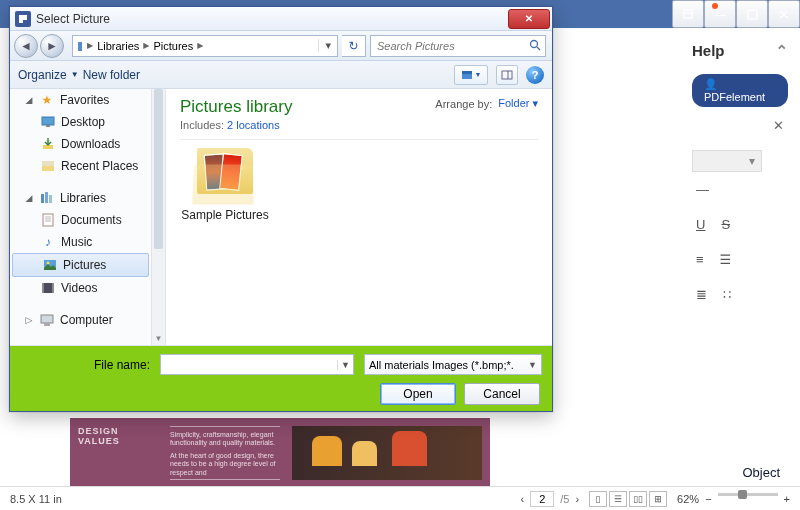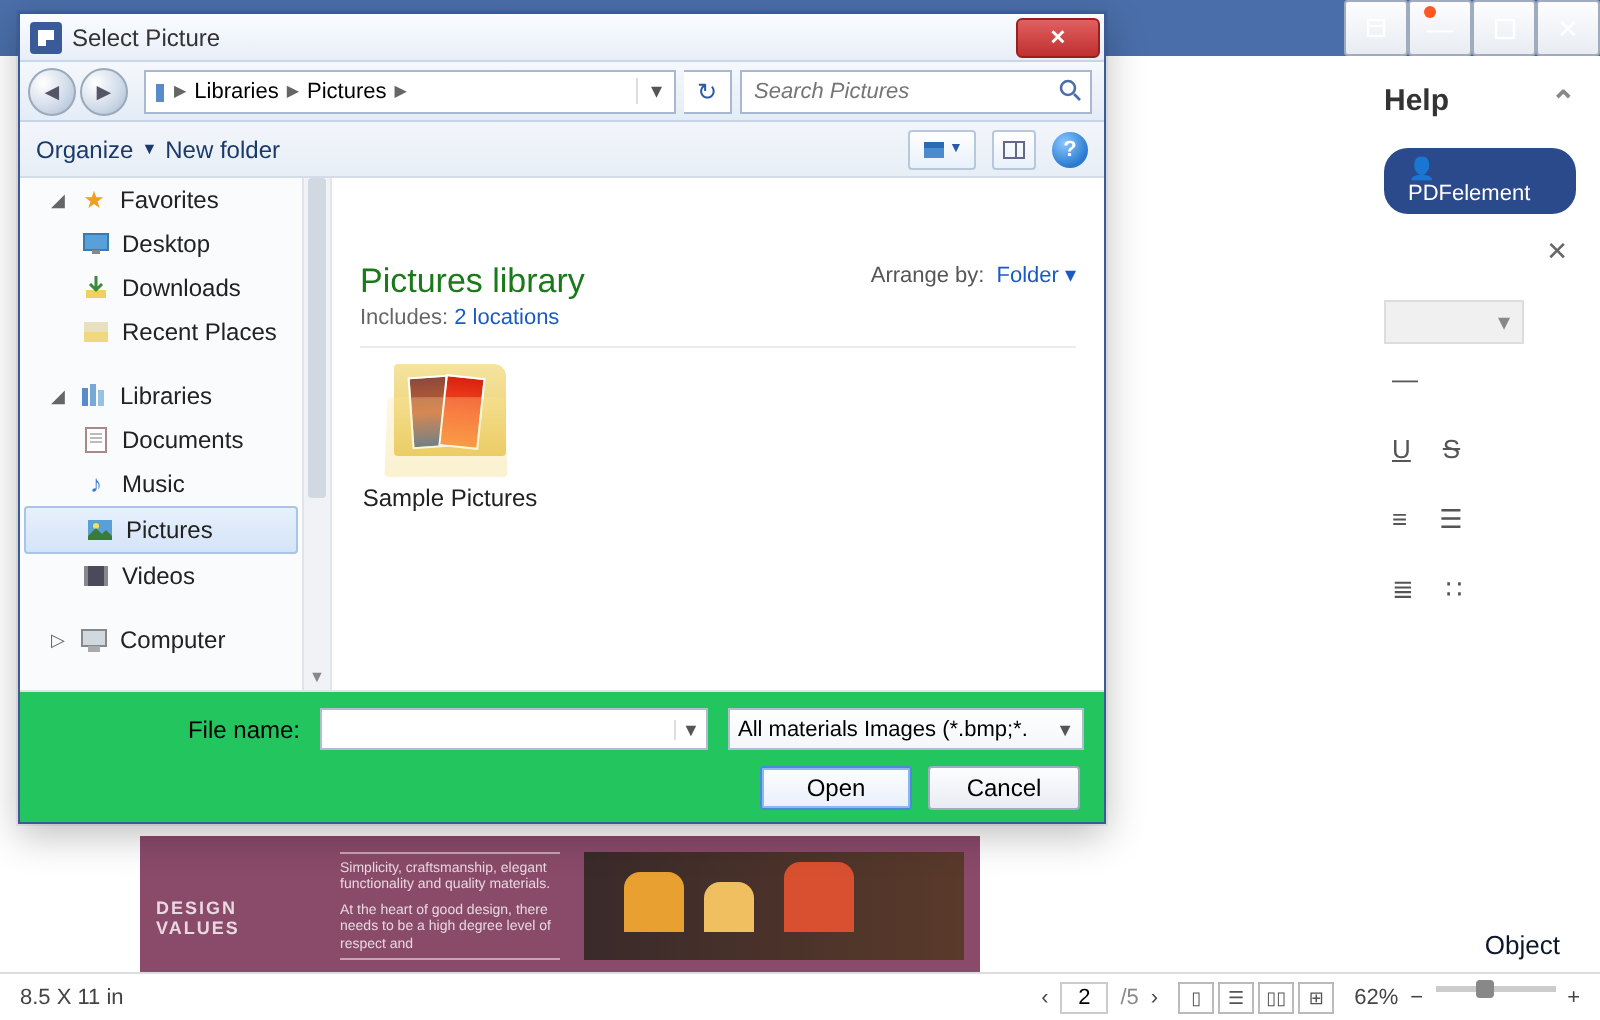--- a/index.html
+++ b/index.html
@@ -26,21 +26,21 @@
   .statusbar .page-input { width: 24px; height: 16px; border: 1px solid #ccc; text-align: center; font-size: 11px; }
   .statusbar .views { display: flex; gap: 2px; margin: 0 10px; }
   .statusbar .views span { width: 18px; height: 16px; border: 1px solid #bbb; display: flex; align-items: center; justify-content: center; font-size: 9px; color: #555;}
   .statusbar .zoom { display: flex; gap: 6px; }
   .statusbar .zoom-bar { width: 60px; height: 3px; background: #ccc; position: relative; }
   .statusbar .zoom-bar::after { content:''; position:absolute; left: 20px; top:-3px; width:9px; height:9px; background:#888; border-radius:2px;}
 
   
   .doc-preview { position: absolute; left: 70px; top: 418px; width: 420px; height: 70px; background: #8a4a6a; color: #fff; font-size: 7px; padding: 8px; display:flex; gap:12px;}
   .doc-preview .left { width:80px;}
-  .doc-preview .left h4 { font-size: 9px; letter-spacing: 1px; color:#e8d8e0;margin-top:23px;}
+  .doc-preview .left h4 { font-size: 9px; letter-spacing: 1px; color:#e8d8e0;}
   .doc-preview .text-block { width:110px; border-top: 1px solid rgba(255,255,255,.5); border-bottom:1px solid rgba(255,255,255,.5); padding:4px 0; line-height:1.2; color:#e8d8e0;}
   .doc-preview .lamps { flex:1; background: linear-gradient(90deg, #3a2a2a, #5a3a2a); position:relative;}
   .doc-preview .lamps .lamp { position:absolute; width:30px; height:30px; border-radius: 8px 8px 0 0; }
   .doc-preview .lamps .l1 { background:#e8a030; left:20px; top:10px;}
   .doc-preview .lamps .l2 { background:#f0c060; left:60px; top:15px; width:25px; height:25px;}
   .doc-preview .lamps .l3 { background:#d85030; left:100px; top:5px; width:35px; height:35px;}
 
   
   .dialog { position: absolute; left: 9px; top: 6px; width: 544px; height: 406px; background: #fff; border: 1px solid #3a5a9a; box-shadow: 0 0 0 1px rgba(0,0,0,.05), 0 6px 18px rgba(0,0,0,.25); }
   .dlg-title { height: 24px; background: linear-gradient(#fafcff, #e8eef8); display: flex; align-items: center; border-bottom: 1px solid #c8d4e8; }
@@ -77,38 +77,38 @@
   .tree .node.child { padding-left: 30px; }
   .tree .node.header { padding-left: 14px; }
   .tree .node.sel { background: linear-gradient(#e8f0fc, #d4e4f8); border: 1px solid #a8c4e8; border-radius: 2px; margin: 0 2px; padding-left: 29px;}
   .tree .caret { width:10px; color:#666; text-align:center; font-size:9px;}
   .tree .ico { width:16px; height:16px; display:flex; align-items:center; justify-content:center; font-size:12px;}
   .tree .scrollbar { position: absolute; right: 0; top: 0; bottom: 0; width: 14px; background: #f0f2f6; border-left:1px solid #e0e4ea;}
   .tree .scrollbar .thumb { position:absolute; left:2px; right:2px; top:0; height:160px; background:#d0d8e2; border-radius:2px;}
   .tree .scrollbar .arr { position:absolute; left:0; right:0; height:14px; display:flex; align-items:center; justify-content:center; color:#888; font-size:8px;}
   .tree .scrollbar .arr.up{top:0;} .tree .scrollbar .arr.dn{bottom:0;}
 
-  .content { flex: 1; padding: 24px 14px; margin-top: 18px; }
+  .content { flex: 1; padding: 8px 14px; }
   .lib-header { display: flex; align-items: flex-start; }
   .lib-title { font-size: 17px; color: #1a7a1a; font-weight: 400; }
   .lib-sub { font-size: 11px; color: #666; margin-top: 2px; }
   .lib-sub a { color: #1a5ac8; text-decoration: none; }
   .arrange { margin-left: auto; font-size: 11px; color: #555; display:flex; align-items:center; gap:6px;}
   .arrange a { color: #1a5ac8; text-decoration: none; }
   .content hr { margin: 8px 0; border: none; border-top: 1px solid #e8ecf0; }
   .folder-item { width: 90px; text-align: center; }
   .folder-icon { width: 72px; height: 56px; margin: 6px auto 4px; position: relative; }
   .folder-icon .back { position:absolute; left:8px; top:0; width:56px; height:46px; background: linear-gradient(#f5e4a0, #e8c860); border-radius: 2px 6px 2px 2px; }
   .folder-icon .photos { position:absolute; left:16px; top:6px; width:44px; height:38px; display:flex;}
   .folder-icon .p1 { width:20px; height:36px; background: linear-gradient(#8a4a3a, #c86038, #3a5a8a); transform: rotate(-4deg); border:1px solid #fff;}
   .folder-icon .p2 { width:20px; height:36px; background: linear-gradient(#d82010, #f85020, #f88030); transform: rotate(6deg); margin-left:-4px; border:1px solid #fff;}
   .folder-icon .front { position:absolute; left:4px; bottom:0; width:60px; height:40px; background: linear-gradient(#fde89a, #f0d060); border-radius: 2px; transform: perspective(80px) rotateX(6deg); opacity:.3;}
   .folder-name { font-size: 12px; color: #222; }
 
-  .dlg-footer { position: absolute; bottom: 0; left: 0; right: 0; height: 66px; background: #22c55e; border-top: 1px solid #dfe4ea; padding: 8px 10px; }
+  .dlg-footer { position: absolute; bottom: 0; left: 0; right: 0; height: 66px; background: #84cc16; border-top: 1px solid #dfe4ea; padding: 8px 10px; }
   .fn-row { display: flex; align-items: center; gap: 6px; margin-bottom: 8px; }
   .fn-label { width: 134px; text-align: right; padding-right:4px;}
   .fn-input { flex: 1; height: 21px; border: 1px solid #b0bcd0; background: #fff; display:flex; align-items:center;}
   .fn-input input { border:none; outline:none; flex:1; padding:0 4px; font-size:12px;}
   .fn-input .dd { width:16px; border-left:1px solid #ddd; text-align:center; color:#555; font-size:9px;}
   .ft-select { width: 178px; height: 21px; border: 1px solid #b0bcd0; background:linear-gradient(#fff,#f4f6fa); display:flex; align-items:center; padding:0 4px; margin-left:4px; font-size:11px; white-space:nowrap; overflow:hidden;}
   .ft-select .dd { margin-left:auto; color:#555; font-size:9px;}
   .btn-row { display: flex; justify-content: flex-end; gap: 8px; padding-right: 2px; }
   .btn { width: 76px; height: 22px; border: 1px solid #a0acbe; background: linear-gradient(#fdfdfe, #e8ecf2); border-radius: 2px; font-size: 12px; display:flex; align-items:center; justify-content:center;}
   .btn.open { border-color: #4a8ad8; box-shadow: 0 0 0 1px #8ab8f0 inset; background: linear-gradient(#fdfeff, #e8f0fa); }

